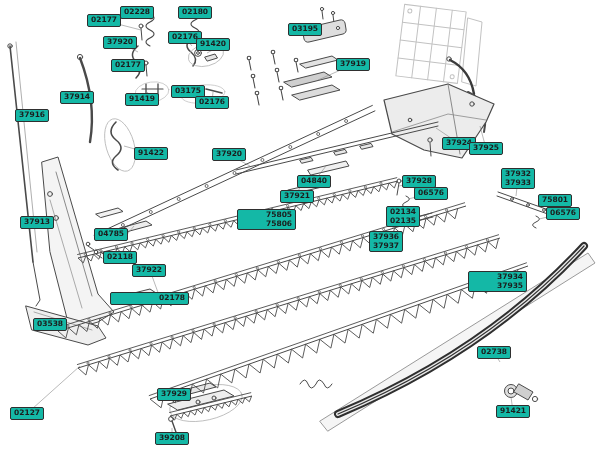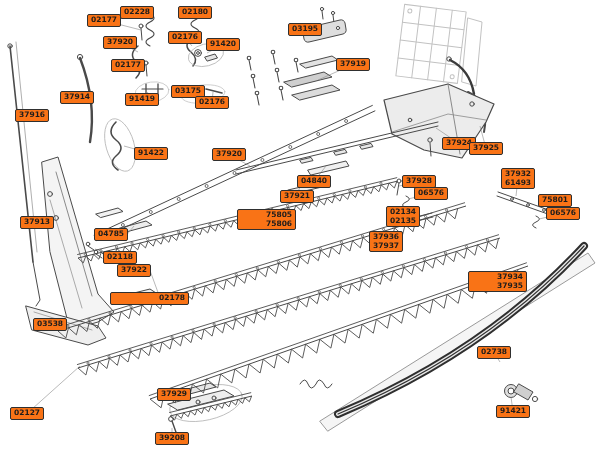--- a/index.html
+++ b/index.html
@@ -4,21 +4,21 @@
 <style>
   html,body{margin:0;padding:0;background:#fff;}
   #stage{
     position:relative;width:605px;height:450px;background:var(--bg,#fff);
     overflow:hidden;font-family:"DejaVu Sans",sans-serif;
   }
   #drawing{position:absolute;left:0;top:0;}
   #labels{position:absolute;left:0;top:0;width:605px;height:450px;pointer-events:none;}
   .part-label{
     position:absolute;pointer-events:auto;cursor:pointer;
-    background:#f97316;border:1px solid var(--label-border,#2f2f2f);border-radius:2px;
+    background:#14b8a6;border:1px solid var(--label-border,#2f2f2f);border-radius:2px;
     padding:1px 3px;font-size:7.5px;font-weight:bold;line-height:8.5px;
     color:var(--label-text,#1c1c1c);text-align:center;white-space:nowrap;
   }
   .lbl-line{display:block;}
 </style>
 </head>
 <body>
 
 <div id="stage">
 
@@ -347,21 +347,21 @@
       </div>
       <div class="part-label" style="left: 178px; top: 6px;">
         <span class="lbl-line">02180</span>
       </div>
       <div class="part-label" style="left: 103px; top: 36px;">
         <span class="lbl-line">37920</span>
       </div>
       <div class="part-label" style="left: 168px; top: 31px;">
         <span class="lbl-line">02176</span>
       </div>
-      <div class="part-label" style="left: 206px; top: 38px;">
+      <div class="part-label" style="left: 196px; top: 38px;">
         <span class="lbl-line">91420</span>
       </div>
       <div class="part-label" style="left: 288px; top: 23px;">
         <span class="lbl-line">03195</span>
       </div>
       <div class="part-label" style="left: 111px; top: 59px;">
         <span class="lbl-line">02177</span>
       </div>
       <div class="part-label" style="left: 336px; top: 58px;">
         <span class="lbl-line">37919</span>
@@ -394,21 +394,21 @@
         <span class="lbl-line">37925</span>
       </div>
       <div class="part-label" style="left: 297px; top: 175px;">
         <span class="lbl-line">04840</span>
       </div>
       <div class="part-label" style="left: 402px; top: 175px;">
         <span class="lbl-line">37928</span>
       </div>
       <div class="part-label" style="left: 501px; top: 168px;">
         <span class="lbl-line">37932</span>
-        <span class="lbl-line">61493</span>
+        <span class="lbl-line">37933</span>
       </div>
       <div class="part-label" style="left: 280px; top: 190px;">
         <span class="lbl-line">37921</span>
       </div>
       <div class="part-label" style="left: 414px; top: 187px;">
         <span class="lbl-line">06576</span>
       </div>
       <div class="part-label" style="left: 538px; top: 194px;">
         <span class="lbl-line">75801</span>
       </div>
@@ -429,21 +429,21 @@
       <div class="part-label" style="left: 94px; top: 228px;">
         <span class="lbl-line">04785</span>
       </div>
       <div class="part-label" style="left: 369px; top: 231px;">
         <span class="lbl-line">37936</span>
         <span class="lbl-line">37937</span>
       </div>
       <div class="part-label" style="left: 103px; top: 251px;">
         <span class="lbl-line">02118</span>
       </div>
-      <div class="part-label" style="left: 117px; top: 264px;">
+      <div class="part-label" style="left: 132px; top: 264px;">
         <span class="lbl-line">37922</span>
       </div>
       <div class="part-label" style="left: 468px; top: 271px; padding-left: 28px;">
         <span class="lbl-line">37934</span>
         <span class="lbl-line">37935</span>
       </div>
       <div class="part-label" style="left: 110px; top: 292px; padding-left: 48px;">
         <span class="lbl-line">02178</span>
       </div>
       <div class="part-label" style="left: 33px; top: 318px;">

